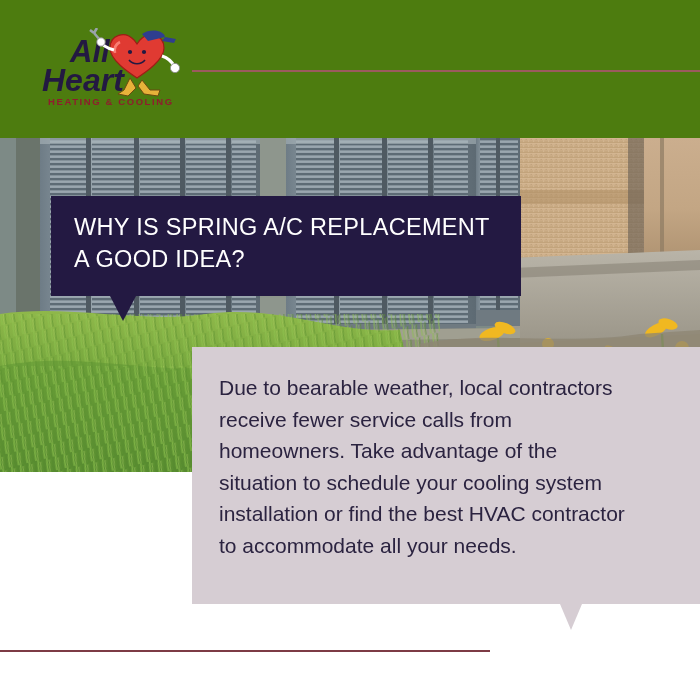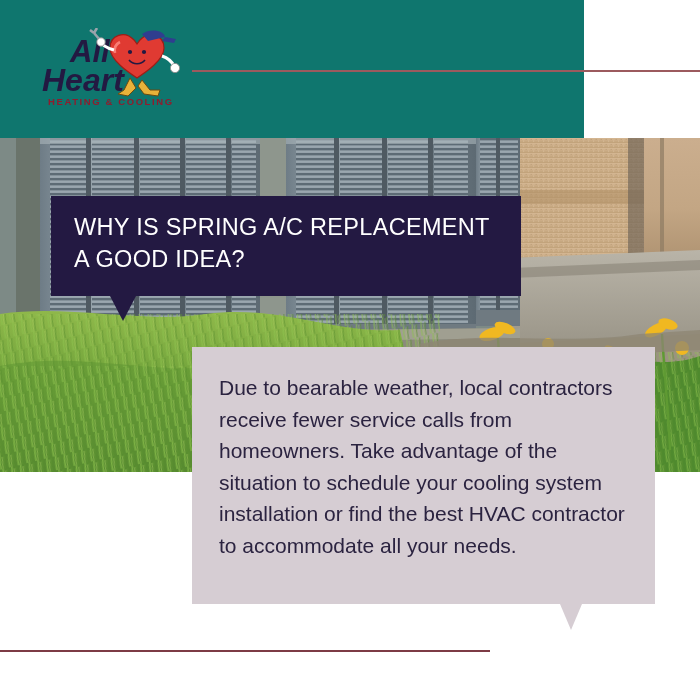--- a/index.html
+++ b/index.html
@@ -6,21 +6,21 @@
   body{
     width:700px;height:700px;
     background:#ffffff;
     font-family:"Liberation Sans",sans-serif;
     overflow:hidden;
     position:relative;
   }
   #page{position:relative;width:700px;height:700px;background:#fff;overflow:hidden;}
 
   
-  .header{position:absolute;left:0;top:0;width:584px;height:138px;background:#0f766e;z-index:6;}
+  .header{position:absolute;left:0;top:0;width:700px;height:138px;background:#4d7c0f;z-index:6;}
   .logo-wrap{position:absolute;left:24px;top:28px;width:160px;height:82px;}
   .logo-svg{display:block;width:160px;height:82px;}
   .header-rule{position:absolute;left:192px;top:70px;width:508px;height:1.5px;background:#9c5a5e;}
 
   
   .photo{position:absolute;left:0;top:138px;width:700px;height:334px;overflow:hidden;z-index:1;}
   .photo svg{display:block;width:700px;height:334px;}
 
   
   .headline-box{
@@ -34,21 +34,21 @@
   }
   .headline-tail{
     position:absolute;left:110px;top:296px;width:0;height:0;
     border-left:13px solid transparent;border-right:13px solid transparent;
     border-top:25px solid #231942;z-index:4;
   }
 
   
   .body-box{
     position:absolute;left:192px;top:347px;width:463px;height:257px;
-    background:#d6cdd3;z-index:5;
+    background:#d6cdd3;z-index:5;padding-left:46px;
   }
   .body-text{
     position:absolute;left:27px;top:25px;width:415px;
     color:#2b2340;font-size:21px;line-height:31.5px;
     font-family:"Liberation Sans",sans-serif;
   }
   .body-tail{
     position:absolute;left:560px;top:604px;width:0;height:0;
     border-left:11px solid transparent;border-right:11px solid transparent;
     border-top:26px solid #d6cdd3;z-index:5;

